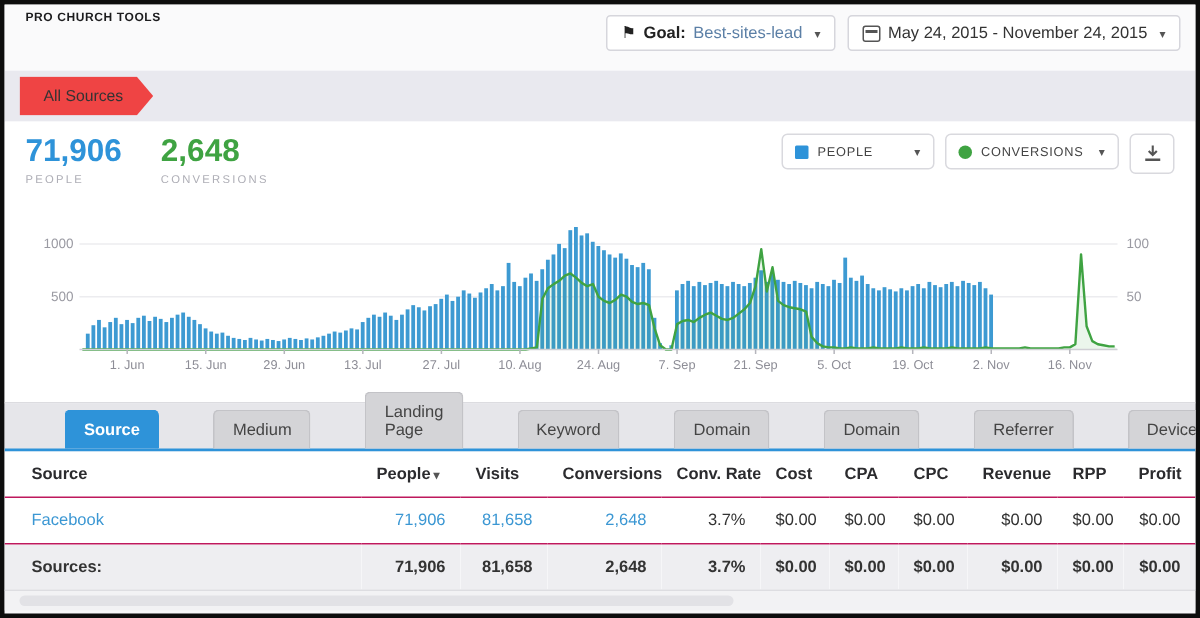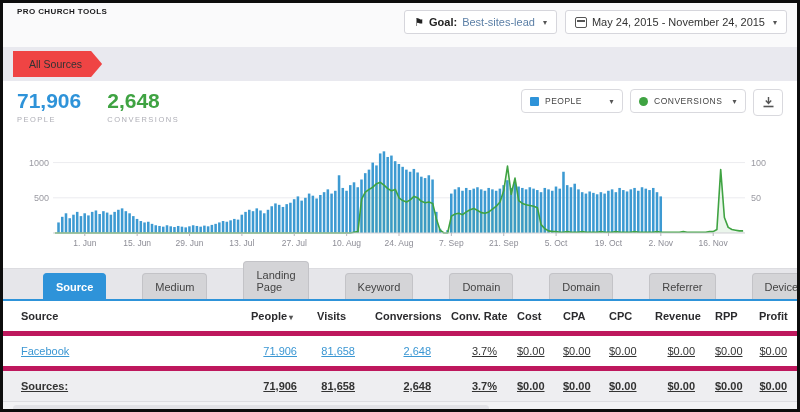--- a/index.html
+++ b/index.html
@@ -43,21 +43,21 @@
   .tabstrip { height: 32px; background: #e6e6ea; display: flex; align-items: flex-end; padding: 0 8px; gap: 4px; border-bottom: 2px solid #2e93d9; }
   .tab { font-size: 11px; color: #444; background: #d4d4d7; border: 1px solid #c3c3c7; border-bottom: none; border-radius: 4px 4px 0 0; padding: 7px 12px 6px 12px; cursor: pointer; margin-left: 32px; }
   .tab.active { background: #2e93d9; color: #fff; border-color: #2e93d9; border-radius: 4px 4px 0 0; font-weight: bold; }
 
   
   .tablewrap { background: #fff; }
   table { width: 100%; border-collapse: collapse; table-layout: fixed; }
   th, td { font-size: 11px; padding: 9px 10px; white-space: nowrap; overflow: hidden; }
   th { font-weight: bold; color: #2b2b2e; text-align: left; cursor: pointer; }
   th.first, td.first { text-align: left; padding-left: 18px; }
-  td { color: #333; text-align: right; border-top: 5px solid #be185d; text-decoration: underline; }
+  td { color: #333; text-align: right; border-top: 1px solid #be185d; }
   td.link { color: #3b97d3; cursor: pointer; }
   tr.totals td { background: #eeeef1; font-weight: bold; }
   .sortcaret { font-size: 8px; color: #555; margin-left: 2px; }
 
   .bottombar { height: 14px; background: #f2f2f4; border-top: 1px solid #dddde1; padding-top: 3px; }
   .scrollthumb { width: 60%; height: 7px; margin-left: 10px; background: #e2e2e6; border-radius: 4px; cursor: pointer; }
 </style>
 </head>
 <body>
 

